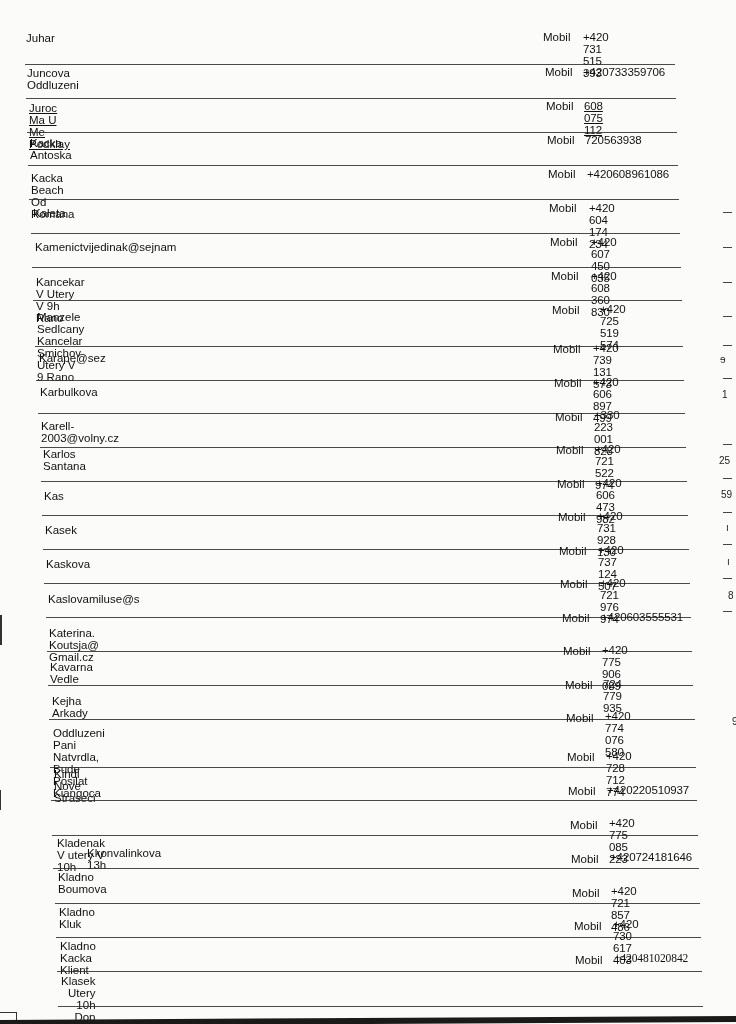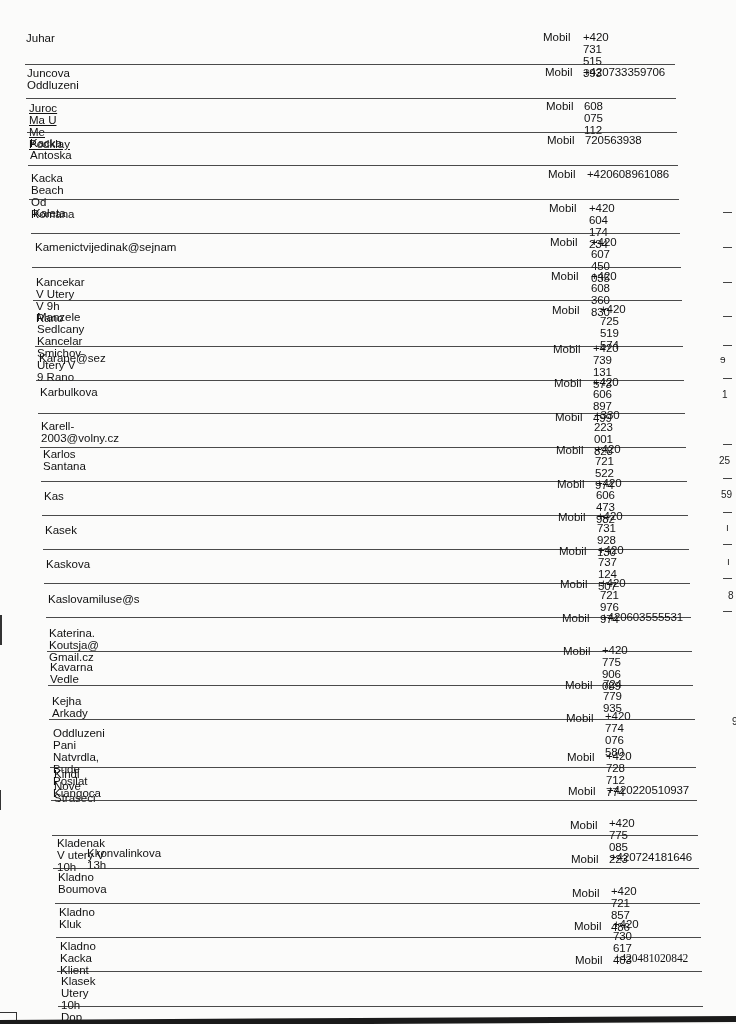--- a/index.html
+++ b/index.html
@@ -37,21 +37,21 @@
     </div>
     <div class="row" style="left: 0px; top: 0px;">
       <div class="name" style="left: 27px; top: 67px;">Juncova Oddluzeni</div>
       <div class="type" style="left: 545px; top: 66px;">Mobil</div>
       <div class="phone" style="left: 583px; top: 66px;">+420733359706</div>
       <div class="rule" style="left: 26px; top: 98px; width: 650px;"></div>
     </div>
     <div class="row" style="left: 0px; top: 0px;">
       <div class="name" style="left: 29px; top: 102px; text-decoration: underline;">Juroc Ma U Me Podklay</div>
       <div class="type" style="left: 546px; top: 100px;">Mobil</div>
-      <div class="phone" style="left: 584px; top: 100px;">608 075 112</div>
+      <div class="phone" style="left: 584px; top: 100px; text-decoration: underline;">608 075 112</div>
       <div class="rule" style="left: 27px; top: 132px; width: 650px;"></div>
     </div>
     <div class="row" style="left: 0px; top: 0px;">
       <div class="name" style="left: 30px; top: 137px;">Kacka Antoska</div>
       <div class="type" style="left: 547px; top: 134px;">Mobil</div>
       <div class="phone" style="left: 585px; top: 134px;">720563938</div>
       <div class="rule" style="left: 28px; top: 165px; width: 650px;"></div>
     </div>
     <div class="row" style="left: 0px; top: 0px;">
       <div class="name" style="left: 31px; top: 172px;">Kacka Beach Od Romana</div>
@@ -187,21 +187,21 @@
       <div class="phone" style="left: 611px; top: 885px;">+420 721 857 486</div>
       <div class="rule" style="left: 56px; top: 937px; width: 645px;"></div>
     </div>
     <div class="row" style="left: 0px; top: 0px;">
       <div class="name" style="left: 60px; top: 940px;">Kladno Kacka Klient</div>
       <div class="type" style="left: 574px; top: 920px;">Mobil</div>
       <div class="phone" style="left: 613px; top: 918px;">+420 730 617 403</div>
       <div class="rule" style="left: 57px; top: 971px; width: 645px;"></div>
     </div>
     <div class="row" style="left: 0px; top: 0px;">
-      <div class="name" style="left: 61px; top: 975px;">Klasek Utery 10h Dop</div>
+      <div class="name" style="left: 61px; top: 975px; text-align: right;">Klasek Utery 10h Dop</div>
       <div class="type" style="left: 575px; top: 954px;">Mobil</div>
       <div class="phone" style="left: 614px; top: 952px; font-family: Liberation Serif, serif;">+420481020842</div>
       <div class="rule" style="left: 58px; top: 1006px; width: 645px;"></div>
     </div>
     <span class="edge-mark" style="left: 720px; top: 354px;">ɘ</span>
     <span class="edge-mark" style="left: 722px; top: 389px;">1</span>
     <span class="edge-mark" style="left: 719px; top: 455px;">25</span>
     <span class="edge-mark" style="left: 721px; top: 489px;">59</span>
     <span class="edge-mark" style="left: 726px; top: 522px;">ı</span>
     <span class="edge-mark" style="left: 727px; top: 556px;">ı</span>

